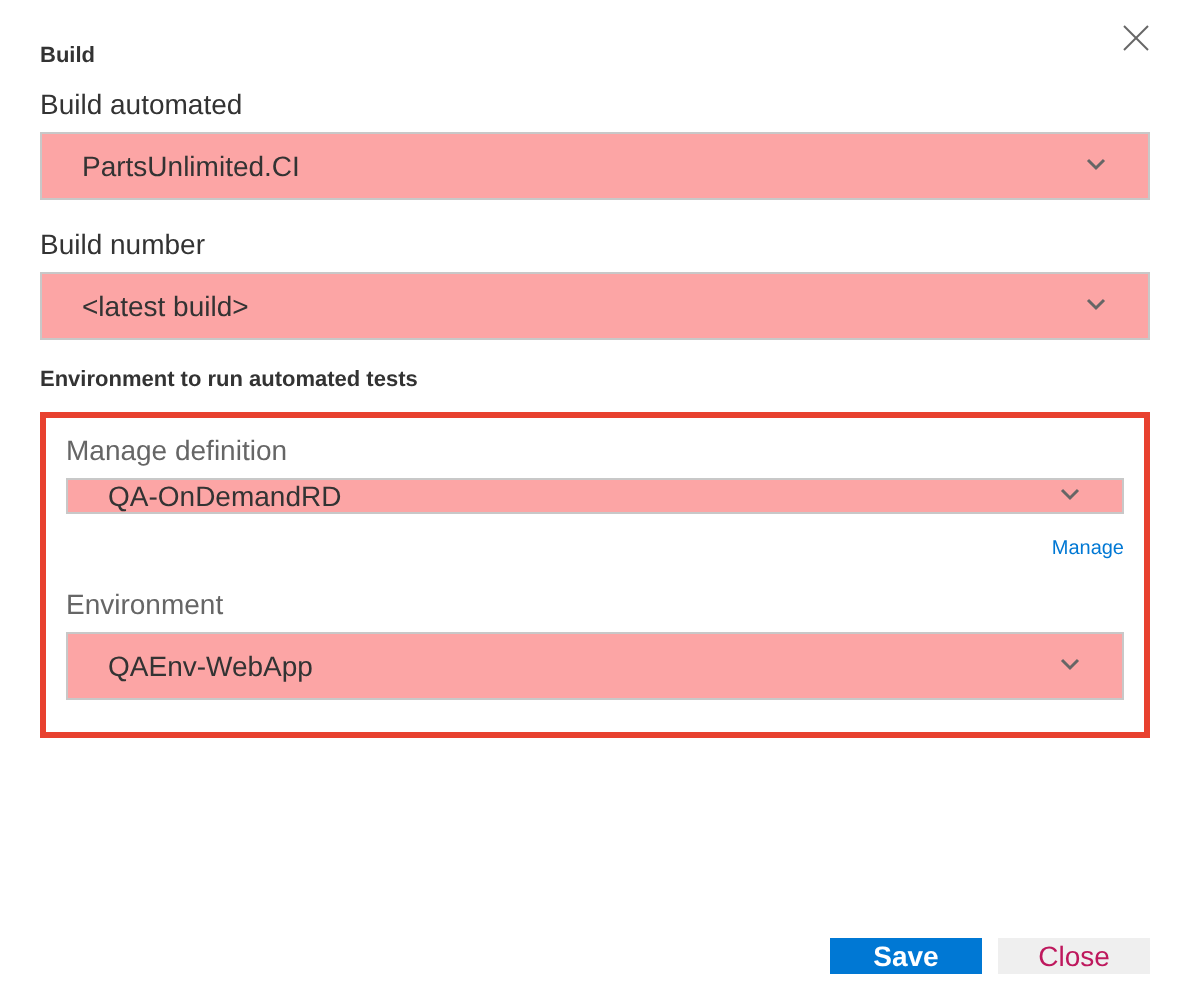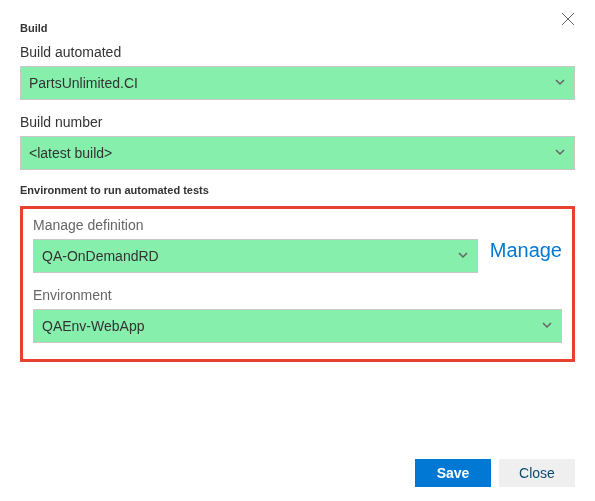--- a/index.html
+++ b/index.html
@@ -50,56 +50,56 @@
       line-height: 1.35;
       margin-bottom: 8px;
     }
     .link { color: #0078d4; cursor: pointer; }
     .dropdown {
       border: 1px solid #c8c8c8;
       height: 34px;
       display: flex;
       align-items: center;
       justify-content: space-between;
-      padding: 0 8px;
-      background: #86efac;
+      padding: 0 20px;
+      background: #fca5a5;
       cursor: pointer;
       width: 100%;
     }
     .dropdown .chev svg { width: 12px; height: 12px; color: #666; }
     .field-block { margin-bottom: 14px; }
-    .row { display: flex; align-items: flex-start; gap: 12px; }
+    .row { display: flex; align-items: flex-end; gap: 12px; flex-direction: column; }
     .row .dropdown { flex: 1; }
-    .manage { color: #0078d4; cursor: pointer; font-size: 20px; }
+    .manage { color: #0078d4; cursor: pointer; font-size: 10px; }
     .highlight {
       border: 3px solid #e8412f;
       padding: 8px 10px 12px 10px;
       margin-top: 10px;
     }
     .highlight .field-label { color: #666; }
     .buttons {
       position: absolute;
       bottom: 14px;
       right: 20px;
       display: flex;
       gap: 8px;
     }
     .btn {
       min-width: 76px;
-      height: 28px;
+      height: 18px;
       display: inline-flex;
       align-items: center;
       justify-content: center;
       font-size: 14px;
       cursor: pointer;
       border: none;
       text-align: right;
     }
     .btn-primary { background: #0078d4; color: #fff; font-weight: 600; }
-    .btn-default { background: #efefef; color: #0c4a6e; }
+    .btn-default { background: #efefef; color: #be185d; }
   </style>
 </head>
 <body>
 
 <div class="dialog">
 
   <div class="close-x">
     <svg viewBox="0 0 14 14" stroke="currentColor" stroke-width="1" fill="none">
       <line x1="1" y1="1" x2="13" y2="13"></line>
         <line x1="13" y1="1" x2="1" y2="13"></line>

